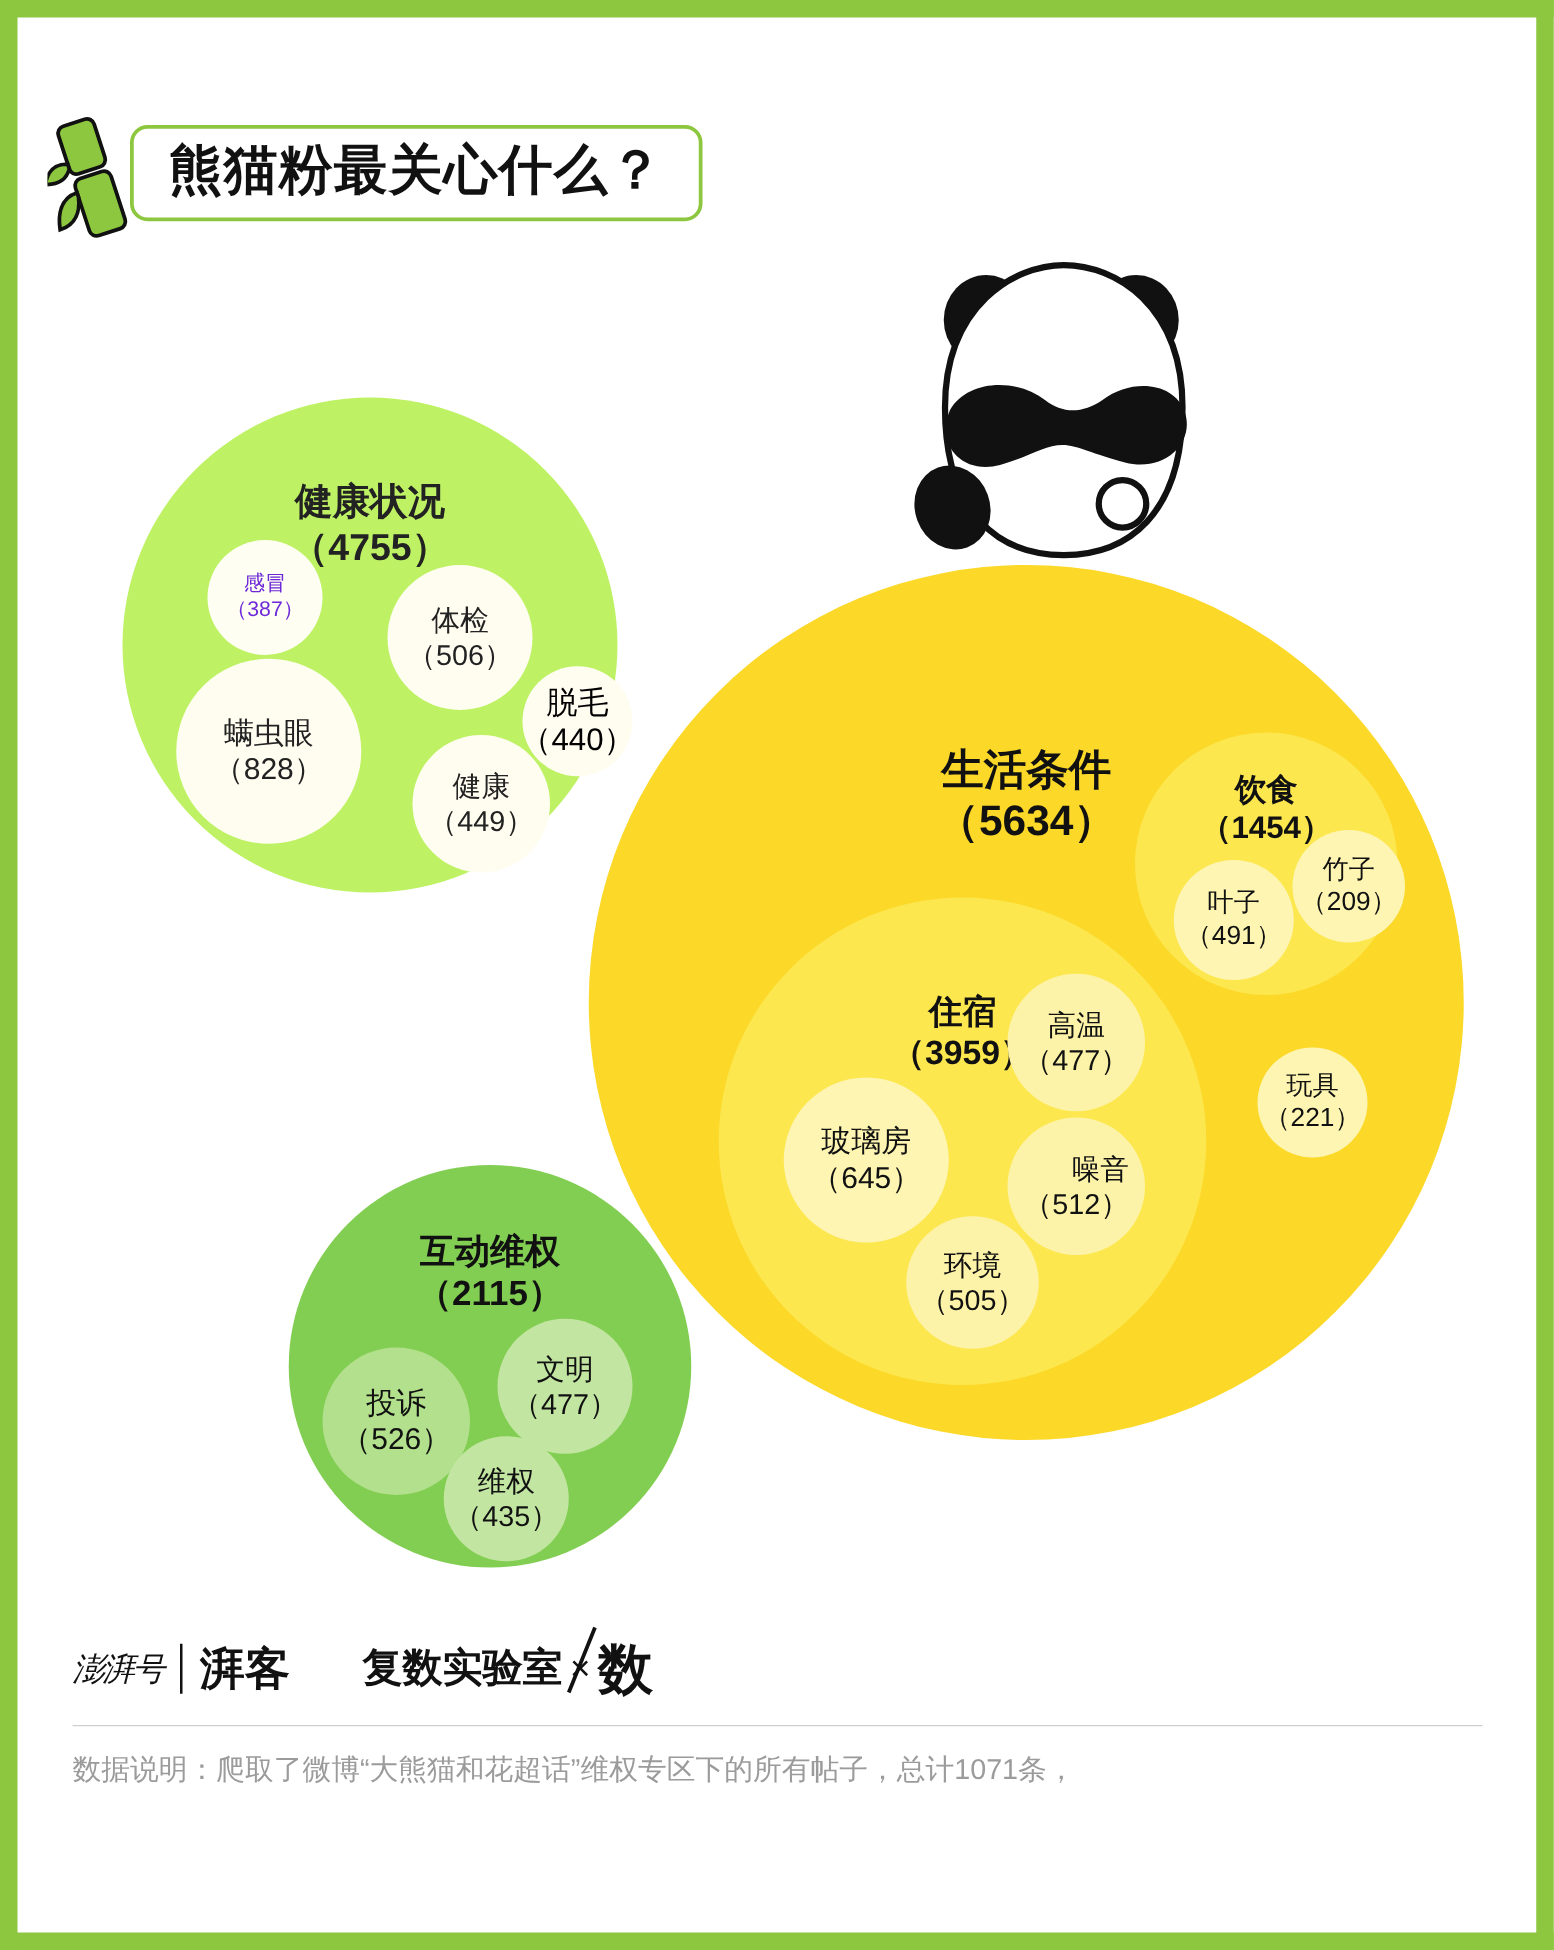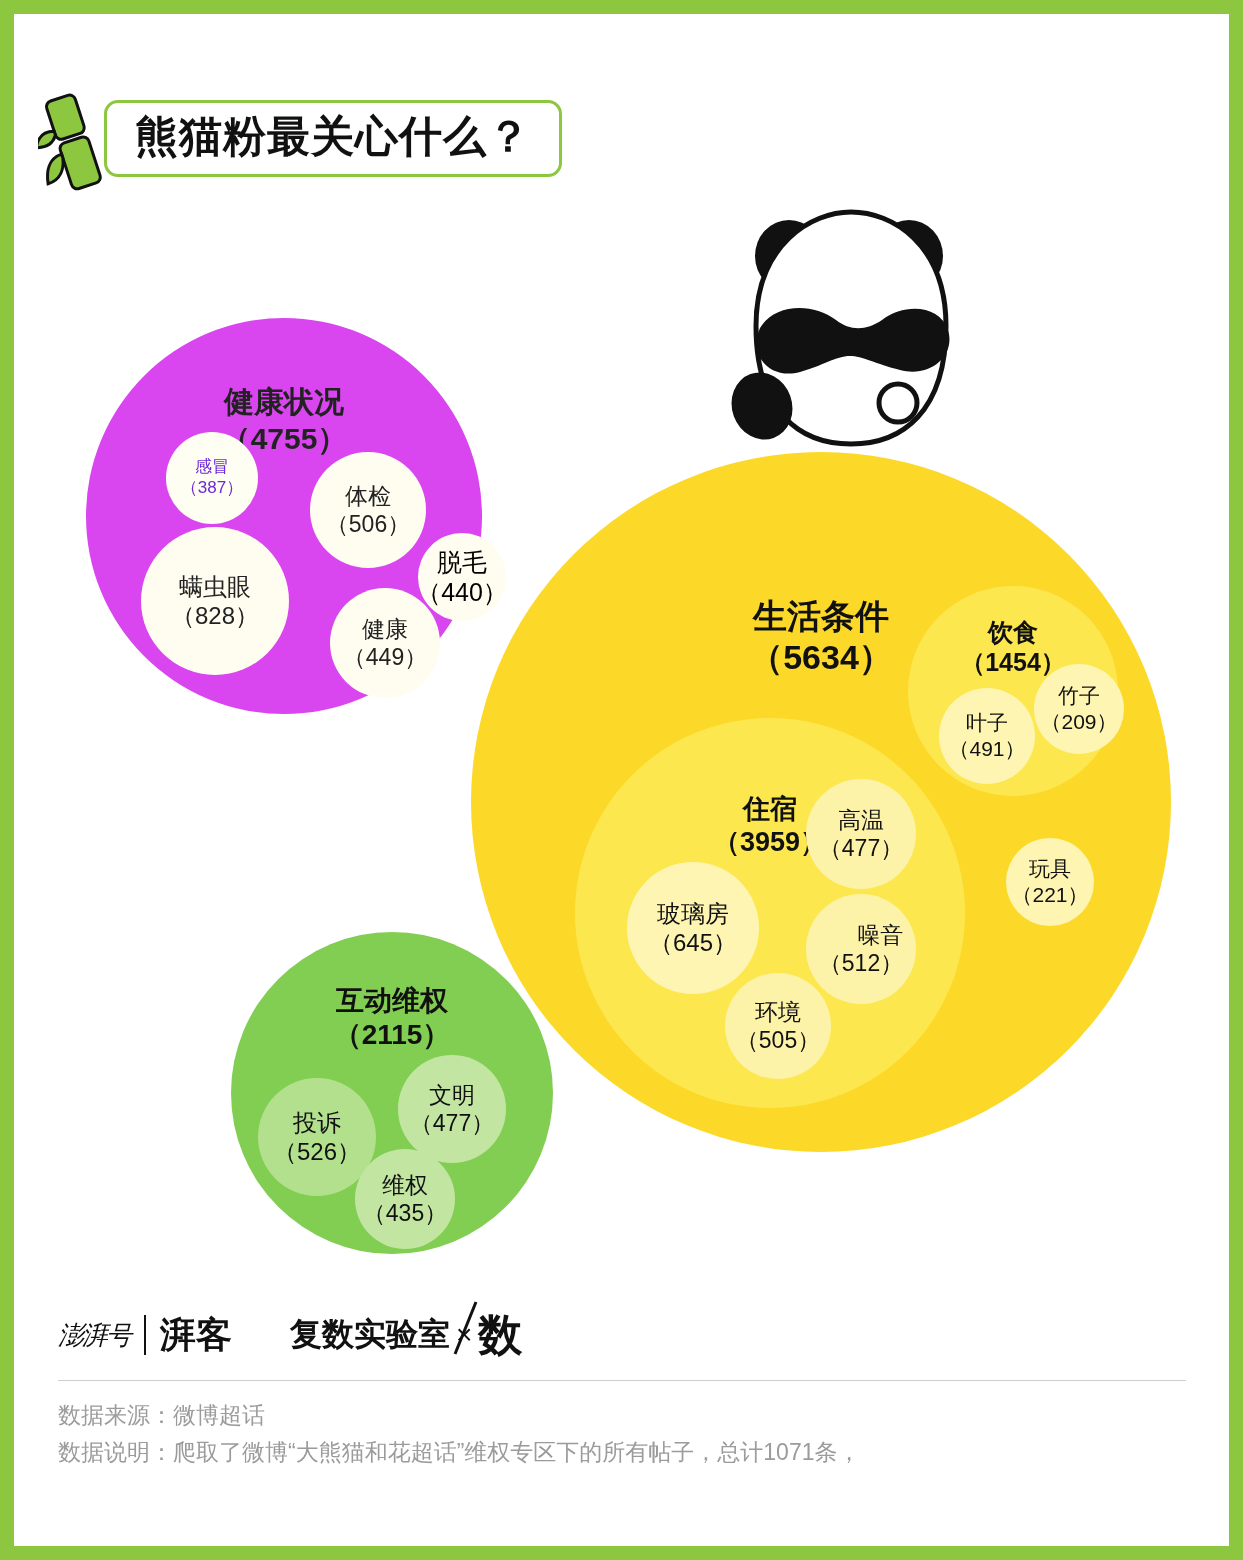--- a/index.html
+++ b/index.html
@@ -41,21 +41,21 @@
   .bub{
     position:absolute;border-radius:50%;
     display:flex;align-items:center;justify-content:center;
     text-align:center;box-sizing:border-box;
   }
   .lbl{line-height:1.22;}
   .lbl .nm{display:block;}
   .lbl .vl{display:block;}
 
   
-  #health{left:86px;top:318px;width:396px;height:396px;background:#d946ef;}
+  #health{left:98px;top:318px;width:396px;height:396px;background:#bef264;}
   #health .lbl{font-size:30px;color:#222;font-weight:600;margin-top:-190px;}
   #health-ganmao{left:166px;top:432px;width:92px;height:92px;background:#fffef2;}
   #health-ganmao .lbl{font-size:17px;color:#6d28d9;}
   #health-tijian{left:310px;top:452px;width:116px;height:116px;background:#fffdf0;}
   #health-tijian .lbl{font-size:23px;color:#222;}
   #health-tuomao{left:418px;top:533px;width:88px;height:88px;background:#fffdf0;}
   #health-tuomao .lbl{font-size:25px;color:#000000;}
   #health-manchong{left:141px;top:527px;width:148px;height:148px;background:#fffdf0;}
   #health-manchong .lbl{font-size:24px;color:#222;}
   #health-jiankang{left:330px;top:588px;width:110px;height:110px;background:#fffdf0;}
@@ -297,15 +297,14 @@
   <span class="cross">×</span>
   <span class="shu">
     <span class="slash"></span>
     <span>数</span>
   </span>
 </div>
 
 <div class="hr"></div>
 
 <div class="notes">
-  <div>数据来源：微博超话</div>
   <div>数据说明：爬取了微博“大熊猫和花超话”维权专区下的所有帖子，总计1071条，</div>
 </div>
 
 </body></html>

